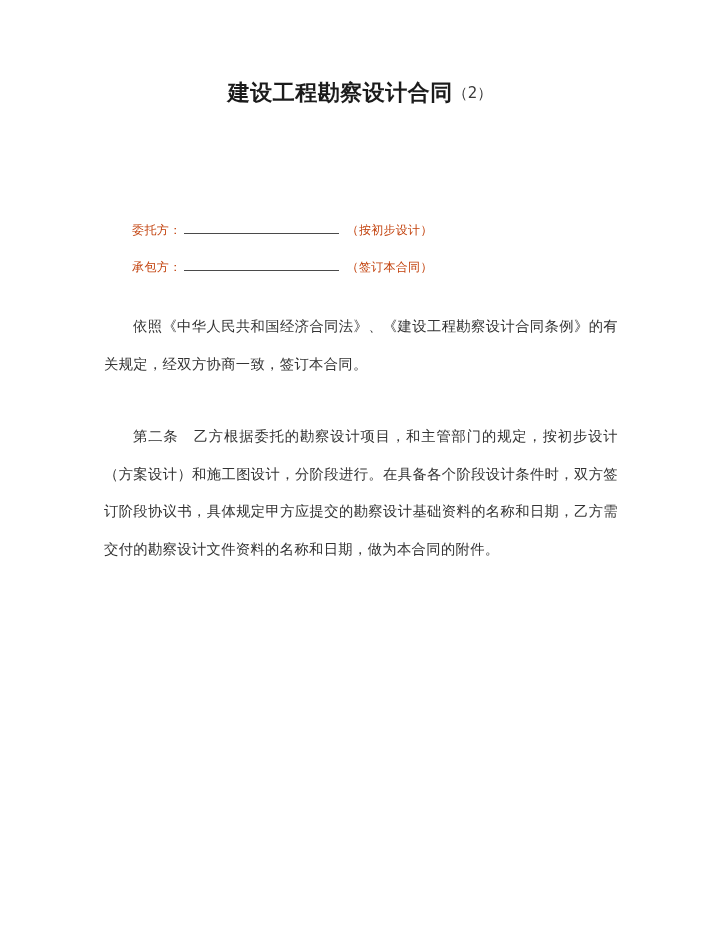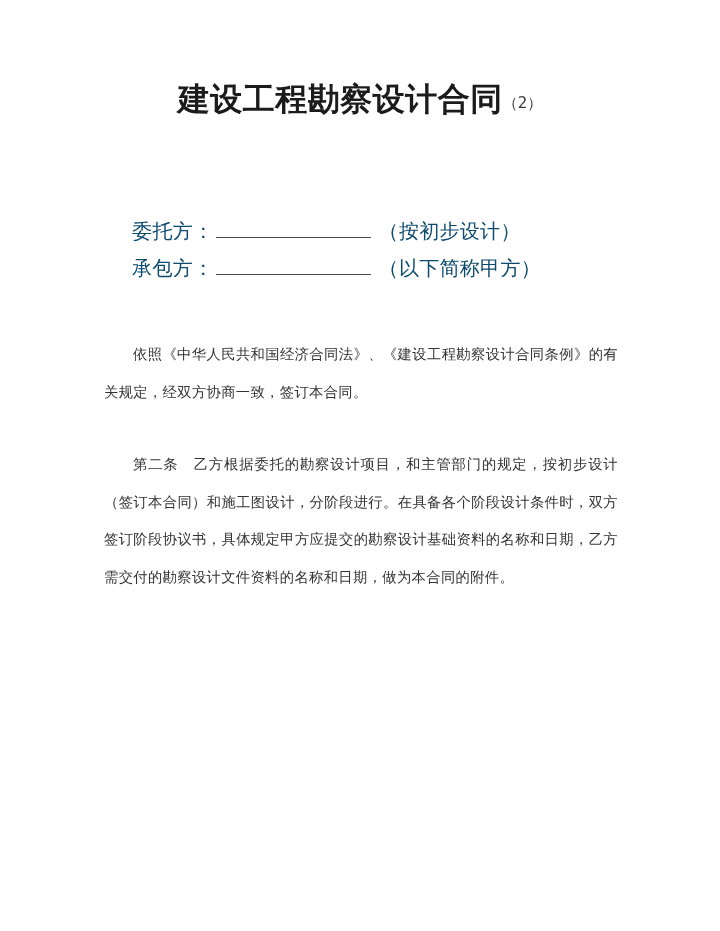--- a/index.html
+++ b/index.html
@@ -27,21 +27,21 @@
   
   .title-block {
     position: absolute;
     left: 0;
     top: 78px;
     width: 720px;
     text-align: center;
     white-space: nowrap;
   }
   .doc-title {
-    font-size: 32px;
+    font-size: 22px;
     font-weight: bold;
     letter-spacing: 0.5px;
     color: #1b1b1b;
     font-family: "DejaVu Sans", "Liberation Sans", sans-serif;
   }
   .doc-title-suffix {
     font-size: 15px;
     font-weight: normal;
     color: #3a3a3a;
     letter-spacing: 0;
@@ -52,22 +52,22 @@
   .parties {
     position: absolute;
     left: 104px;
     top: 218px;
     width: 540px;
   }
   .party-row {
     display: flex;
     align-items: baseline;
     height: 37px;
-    font-size: 20px;
-    color: #0c4a6e;
+    font-size: 12px;
+    color: #c2410c;
     white-space: nowrap;
   }
   .party-label {
     display: inline-block;
     padding-left: 28px;
     letter-spacing: 0.4px;
   }
   .party-blank {
     display: inline-block;
     width: 155px;
@@ -76,21 +76,21 @@
     margin: 0 8px 0 2px;
   }
   .party-suffix {
     letter-spacing: 0.3px;
   }
 
   
   .body-block {
     position: absolute;
     left: 104px;
-    top: 336px;
+    top: 308px;
     width: 514px;
   }
   .para {
     font-size: 14.3px;
     line-height: 37.5px;
     color: #333333;
     text-align: justify;
     text-justify: inter-character;
     text-indent: 29px;
     letter-spacing: 0.35px;
@@ -116,29 +116,29 @@
 
     <div class="party-row">
       <span class="party-label">委托方：</span>
       <span class="party-blank"></span>
       <span class="party-suffix">（按初步设计）</span>
     </div>
 
     <div class="party-row">
       <span class="party-label">承包方：</span>
       <span class="party-blank"></span>
-      <span class="party-suffix">（以下简称甲方）</span>
+      <span class="party-suffix">（签订本合同）</span>
     </div>
 
   </div>
 
   <div class="body-block">
 
     <p class="para">依照《中华人民共和国经济合同法》、《建设工程勘察设计合同条例》的有关规定，经双方协商一致，签订本合同。</p>
 
 
-    <p class="para">第二条　乙方根据委托的勘察设计项目，和主管部门的规定，按初步设计（签订本合同）和施工图设计，分阶段进行。在具备各个阶段设计条件时，双方签订阶段协议书，具体规定甲方应提交的勘察设计基础资料的名称和日期，乙方需交付的勘察设计文件资料的名称和日期，做为本合同的附件。</p>
+    <p class="para">第二条　乙方根据委托的勘察设计项目，和主管部门的规定，按初步设计（方案设计）和施工图设计，分阶段进行。在具备各个阶段设计条件时，双方签订阶段协议书，具体规定甲方应提交的勘察设计基础资料的名称和日期，乙方需交付的勘察设计文件资料的名称和日期，做为本合同的附件。</p>
 
 
 
   </div>
 
 </div>
 
 </body></html>

